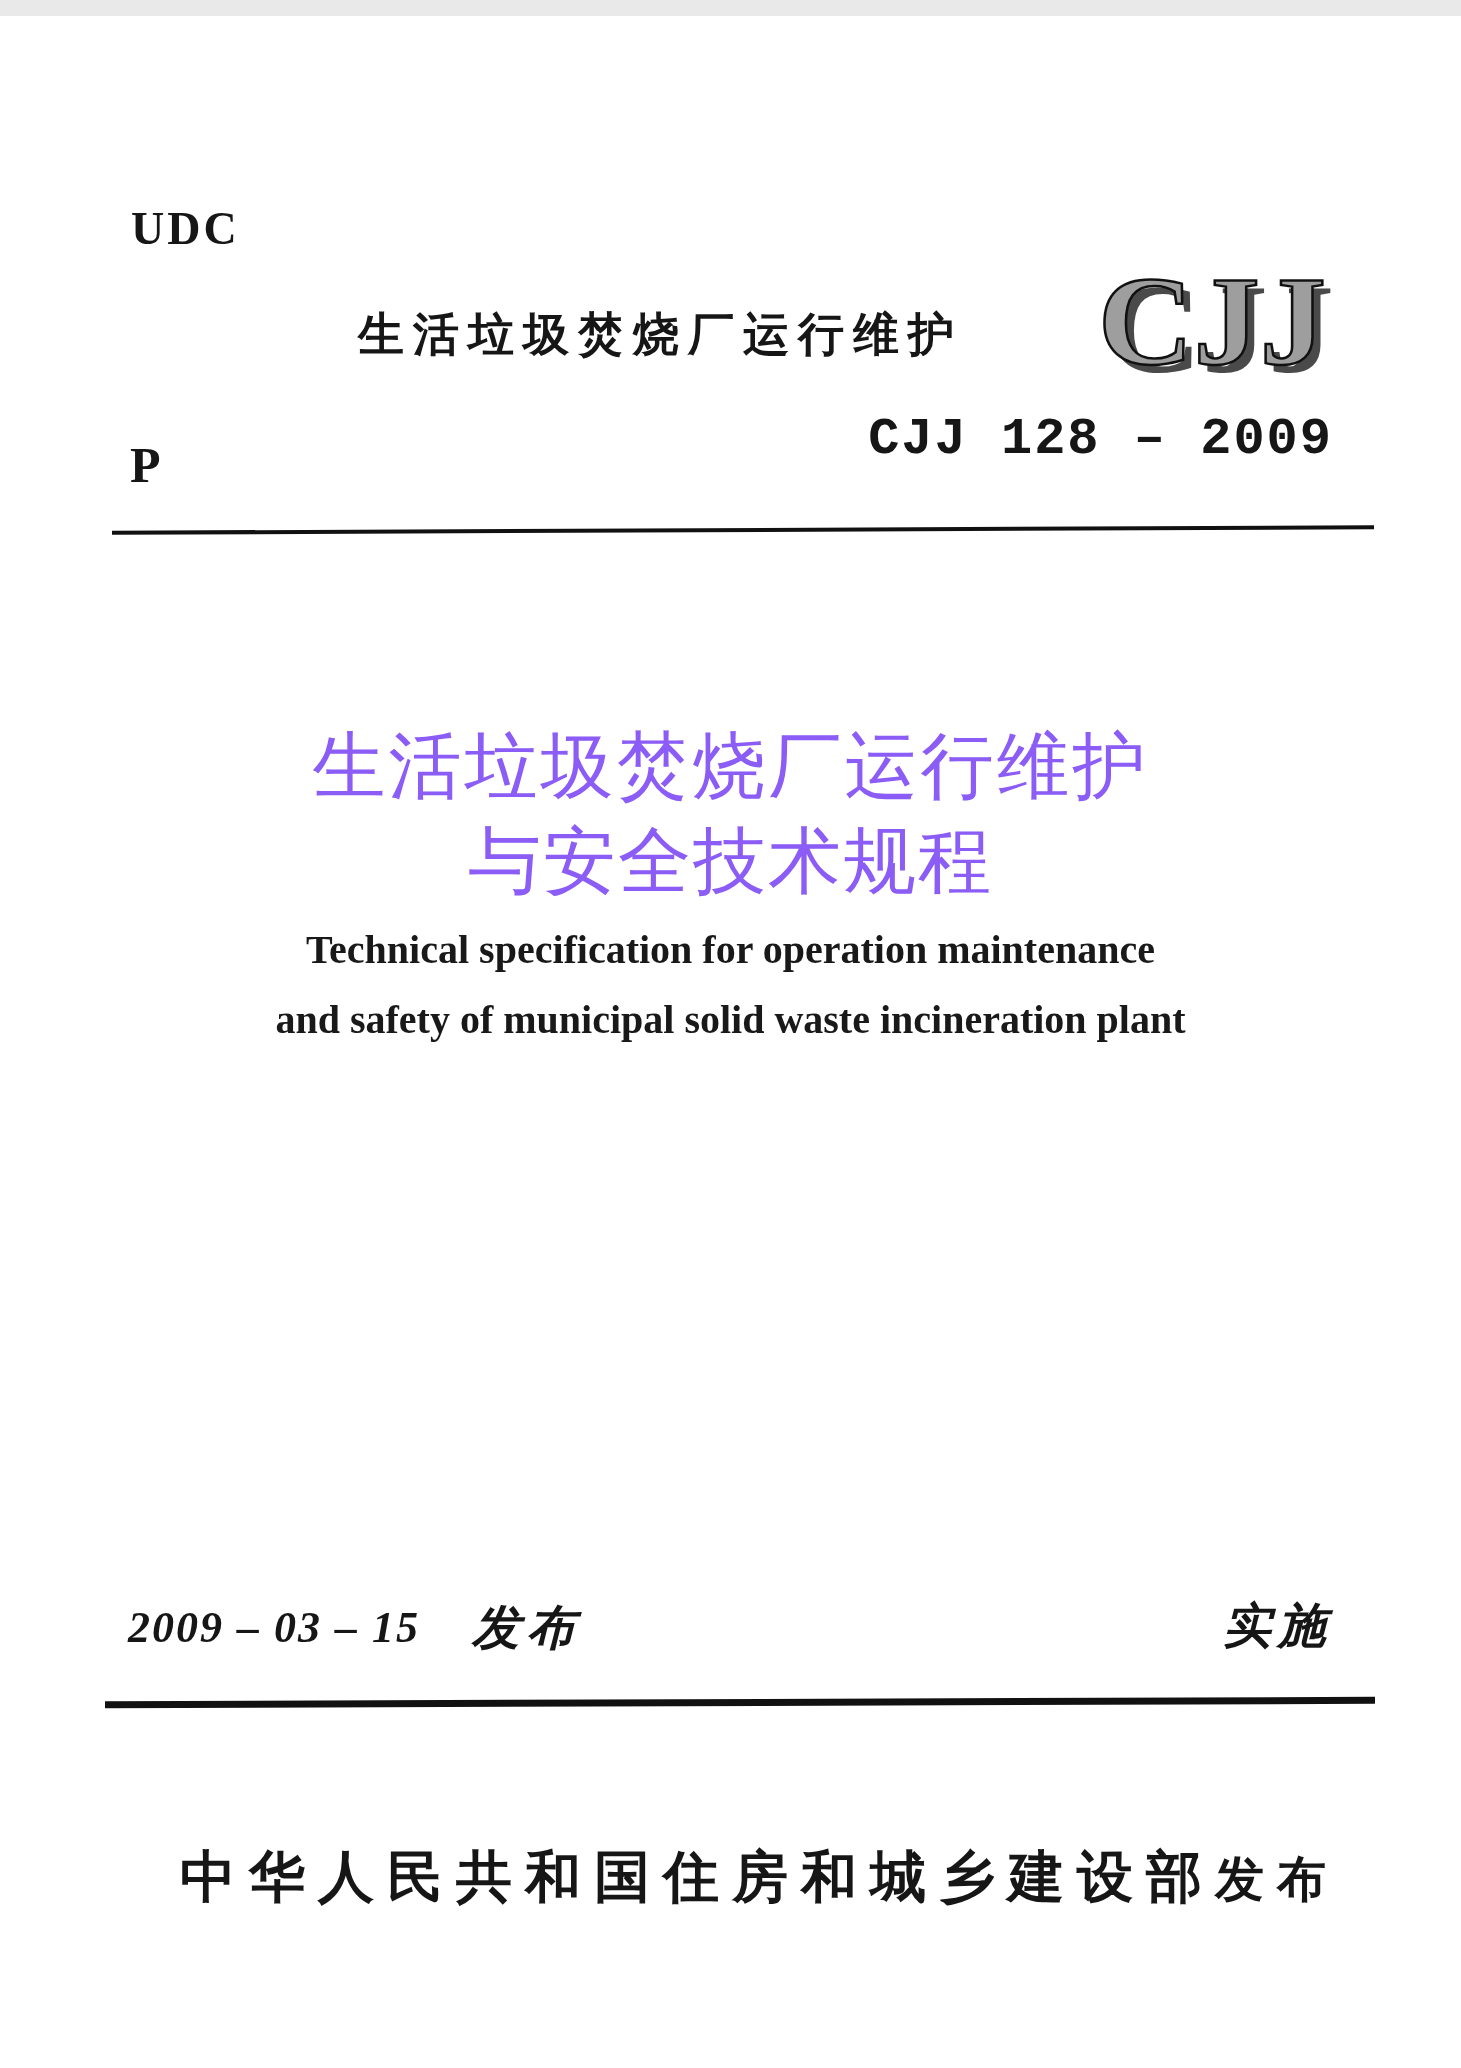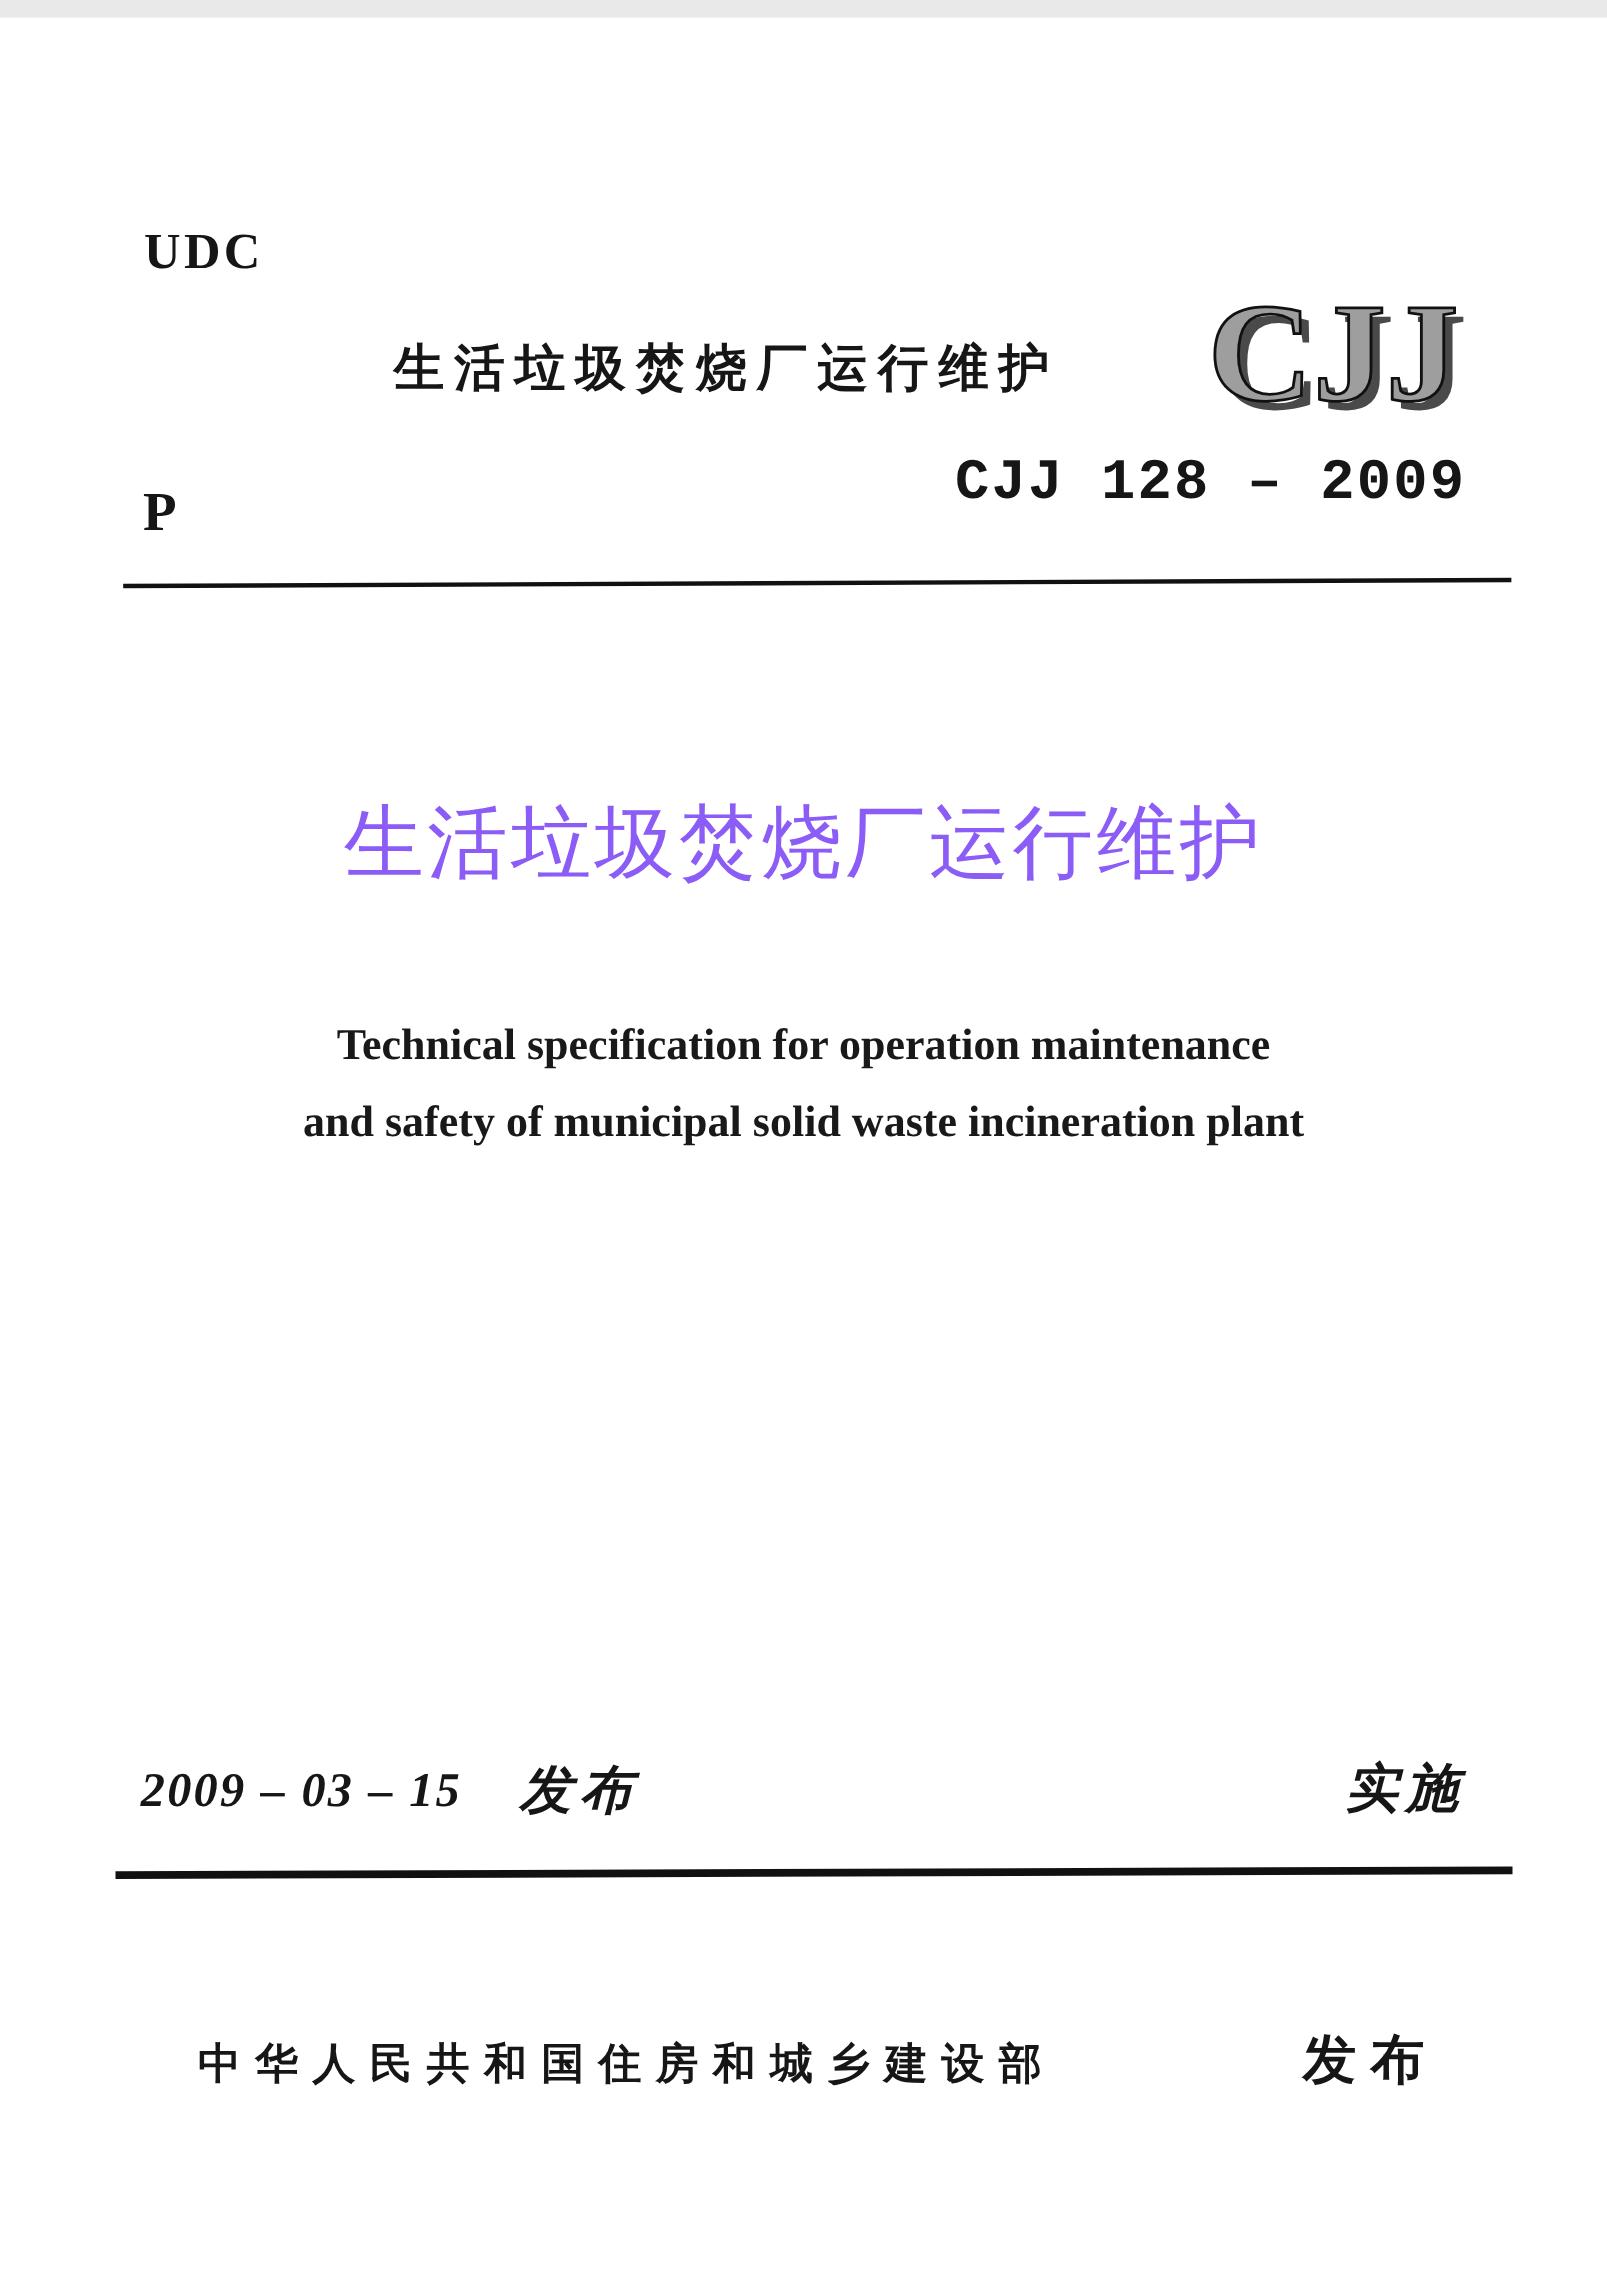--- a/index.html
+++ b/index.html
@@ -74,21 +74,21 @@
     font-size:48px;font-weight:700;letter-spacing:7px;
     margin-left:52px;
   }
 
   .publisher-row{
     left:180px;right:153px;top:1824px;
     display:flex;justify-content:space-between;align-items:baseline;
     font-family:"Liberation Sans", sans-serif;
     font-weight:700;white-space:nowrap;
   }
-  .publisher-name{font-size:39px;letter-spacing:13px;}
+  .publisher-name{font-size:56px;letter-spacing:13px;}
   .publisher-action{font-size:49px;letter-spacing:13px;}
 </style>
 </head>
 <body>
 
 <div class="page">
 
   <div class="abs udc">UDC</div>
 
   <div class="abs std-heading">生活垃圾焚烧厂运行维护</div>
@@ -100,20 +100,21 @@
     </g>
   </svg>
 
   <div class="abs class-code">P</div>
 
   <div class="abs std-number">CJJ 128 – 2009</div>
 
   <div class="abs rule rule-top"></div>
 
   <div class="abs title-cn title-cn-1">生活垃圾焚烧厂运行维护</div>
+  <div class="abs title-cn title-cn-2">与安全技术规程</div>
 
   <div class="abs title-en title-en-1">Technical specification for operation maintenance</div>
   <div class="abs title-en title-en-2">and safety of municipal solid waste incineration plant</div>
 
   <div class="abs dates-row">
     <div class="date-group">
       <span class="date-value">2009 – 03 – 15</span>
       <span class="date-label">发布</span>
     </div>
     <div class="date-group">

